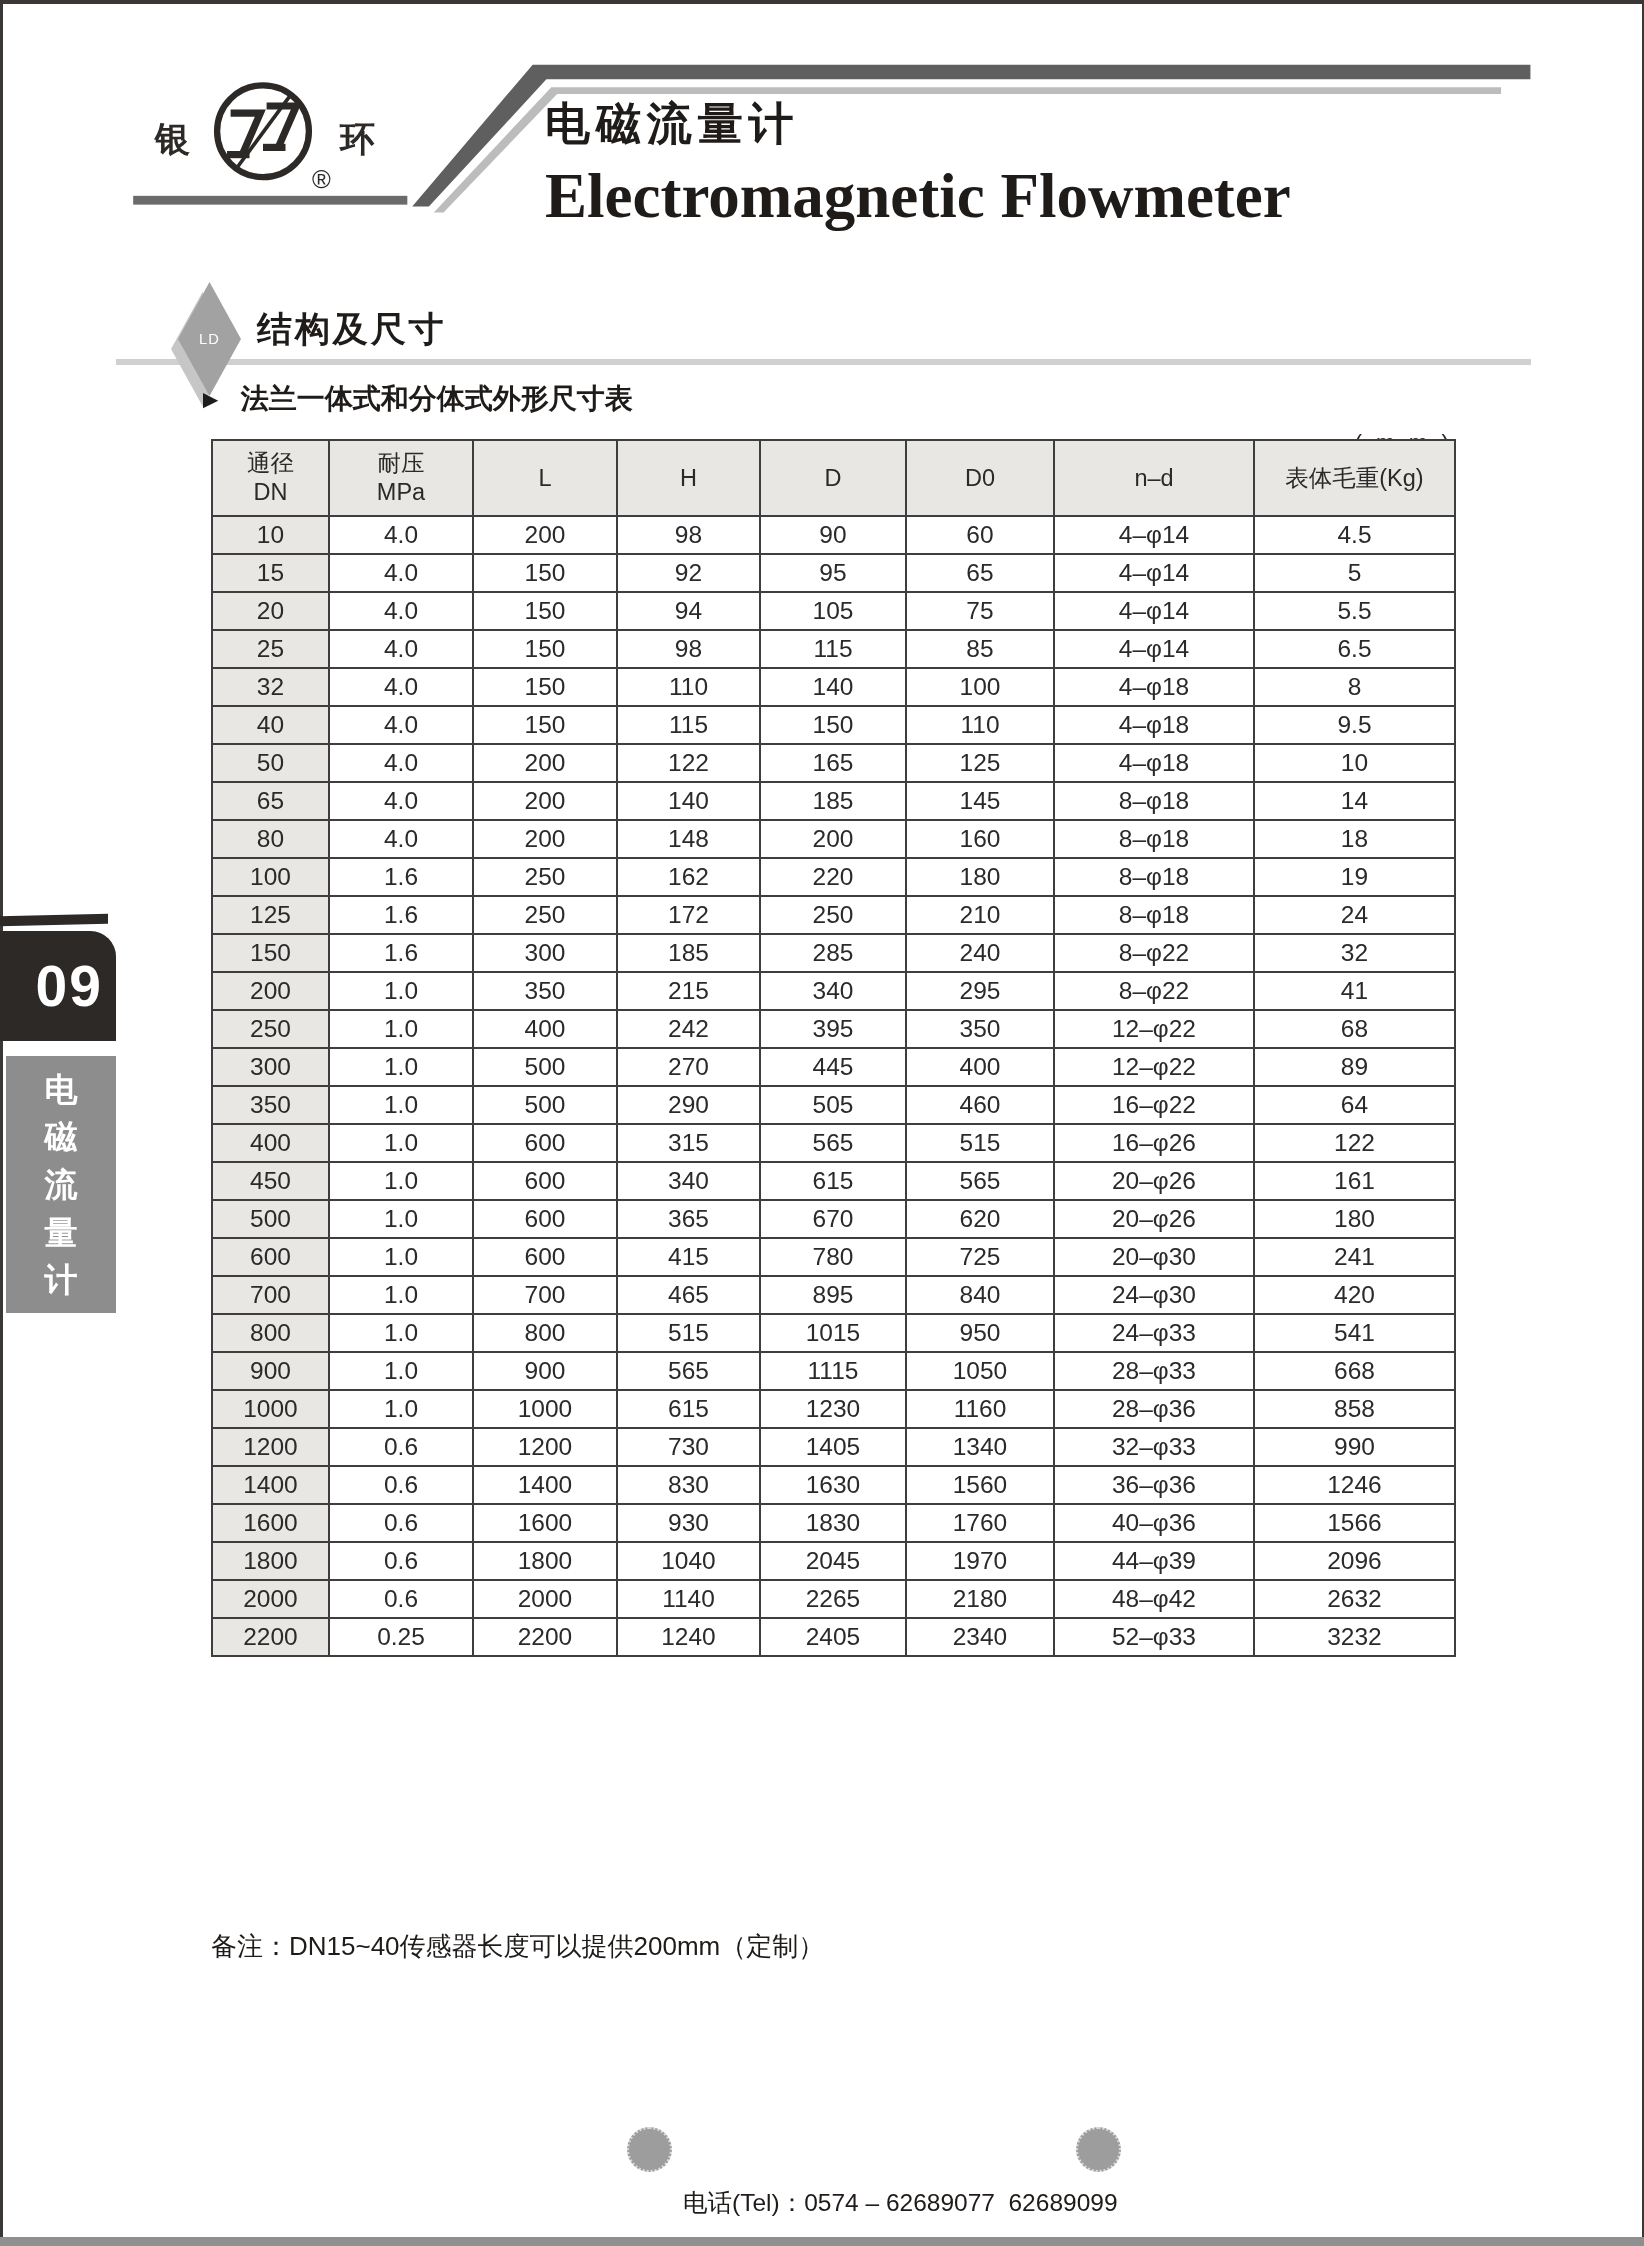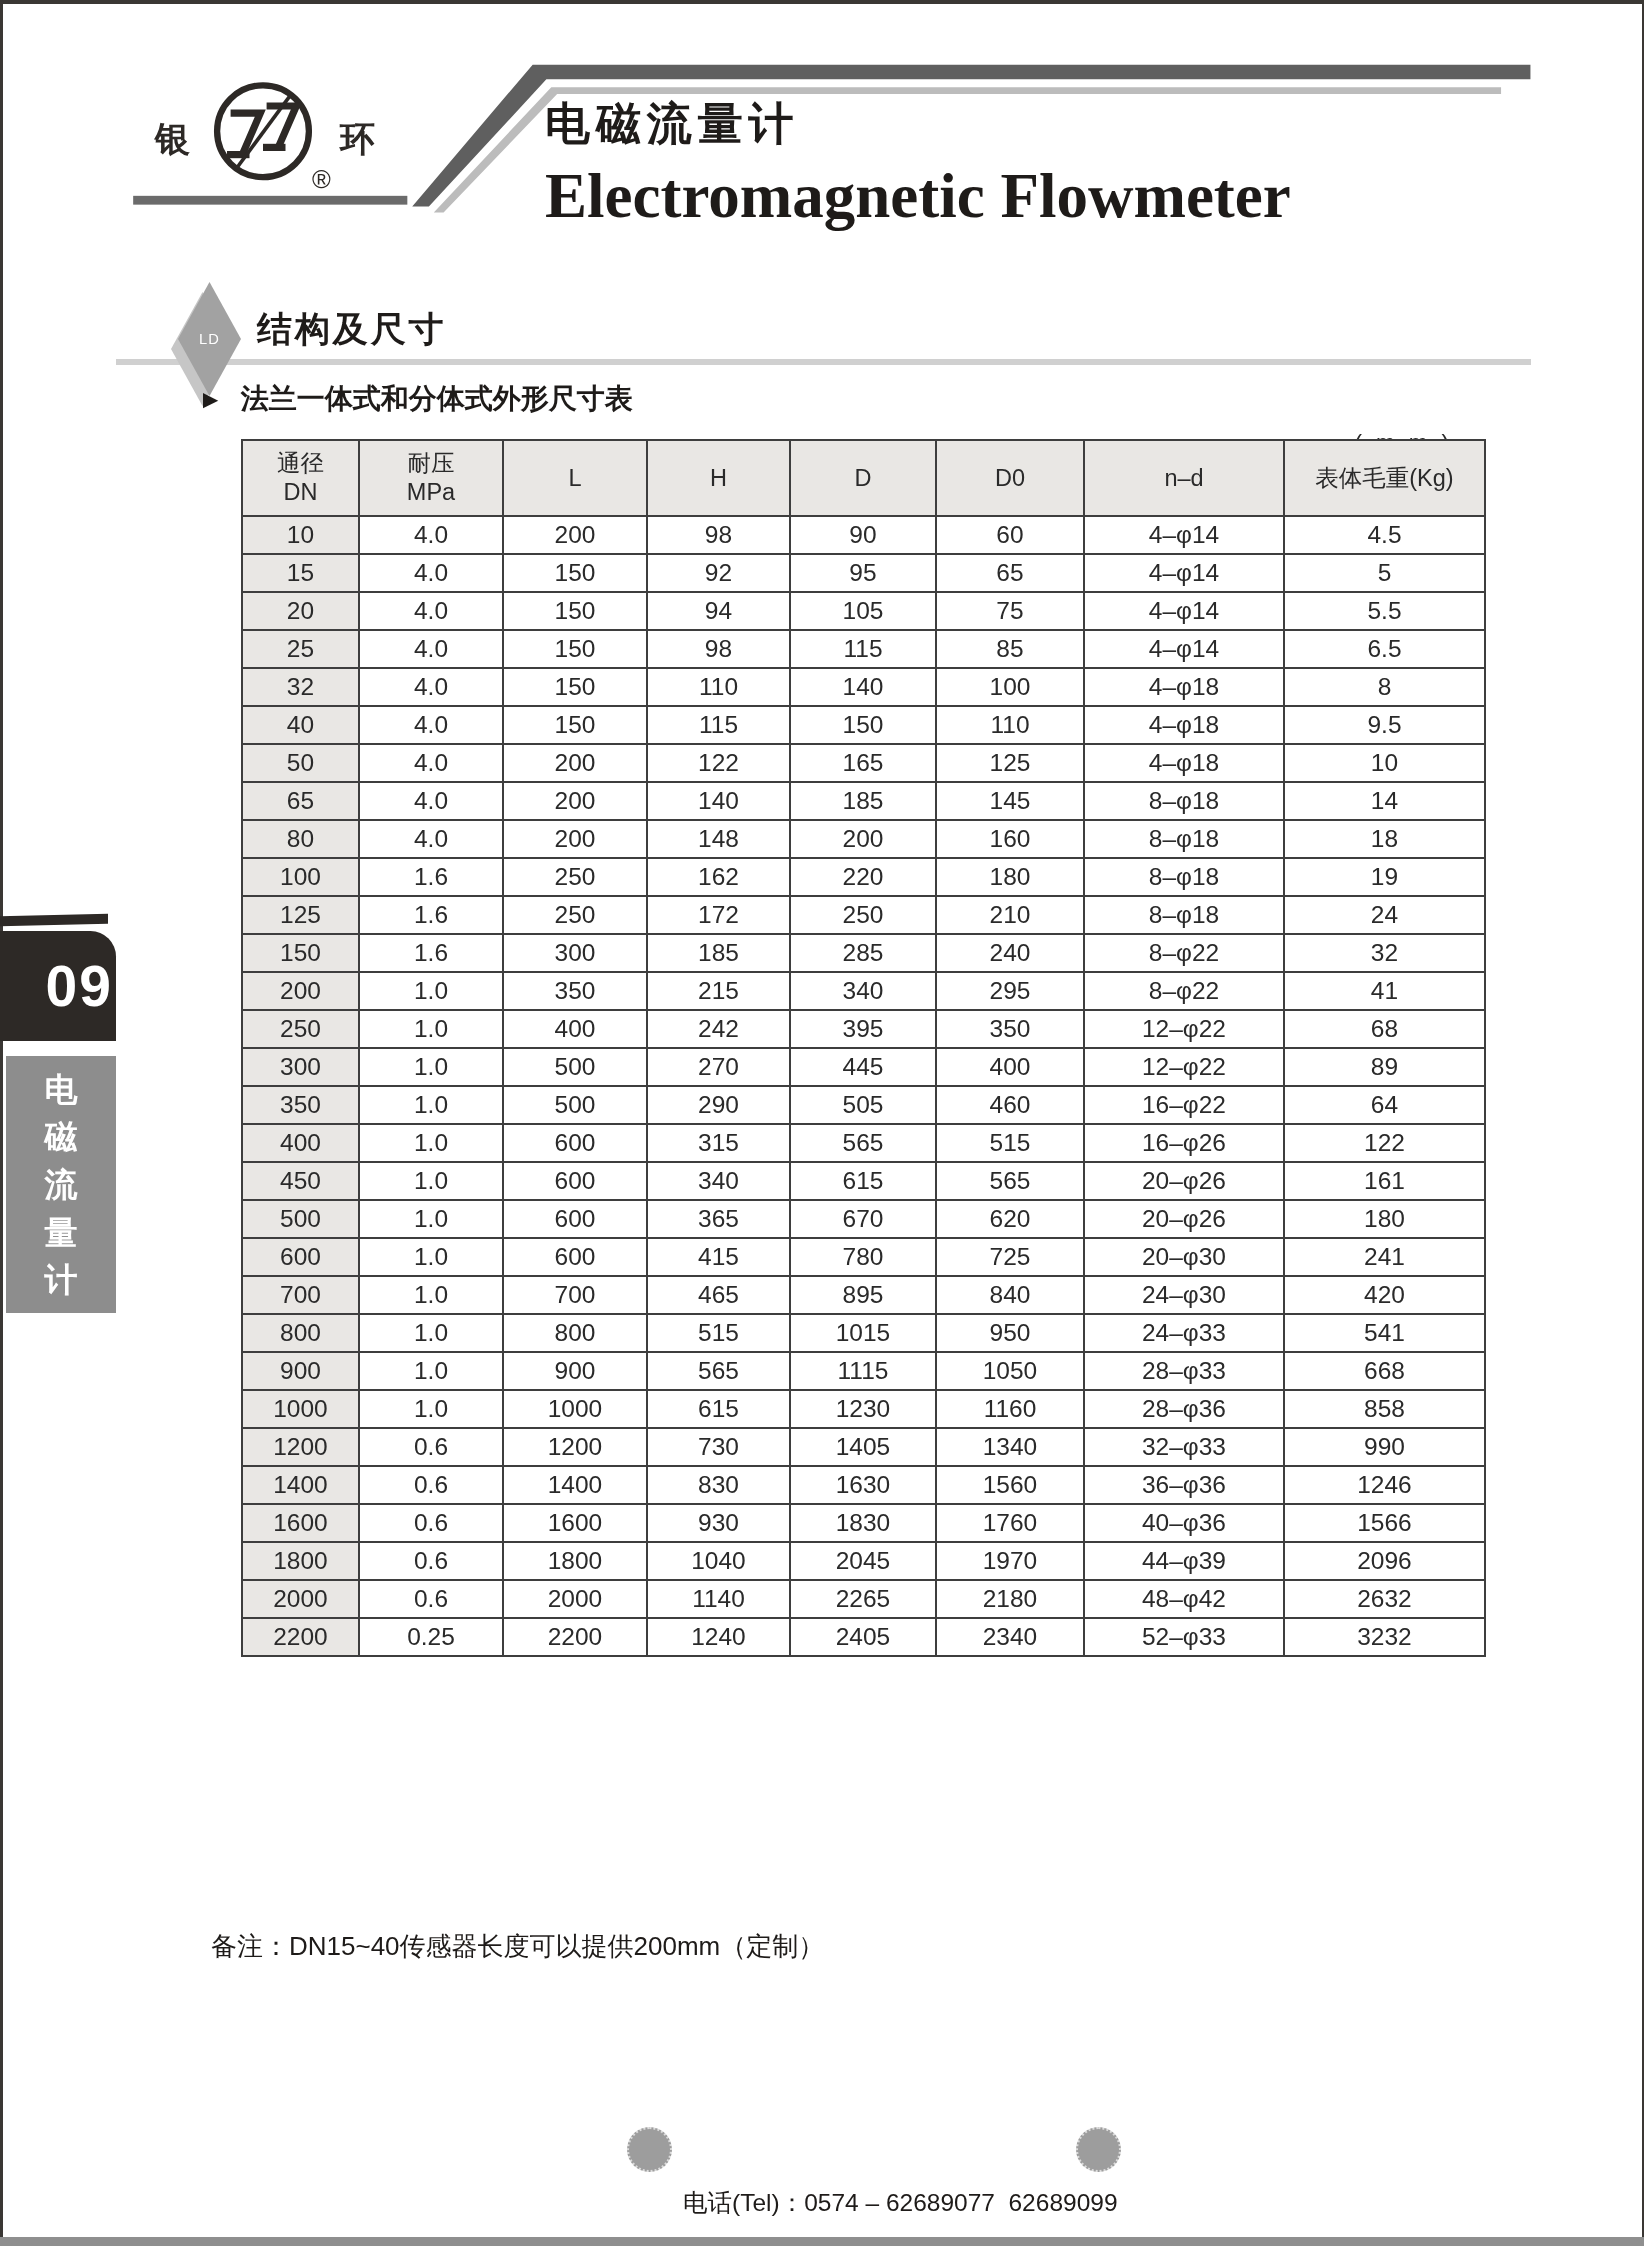--- a/index.html
+++ b/index.html
@@ -36,21 +36,21 @@
                   color:#ffffff; font-size:14.7px; letter-spacing:1px; }
   .section-rule { left:116px; top:359px; width:1415px; height:5.9px; background:#d0d0d0; }
   .section-title{ left:257px; top:306px; font-size:35px; font-weight:bold; color:#1e1b19; letter-spacing:2.9px; }
 
   .subsection { left:198px; top:380px; font-size:28px; font-weight:bold; color:#1e1b19; }
   .subsection .arrow { font-size:25.5px; margin-right:17.6px; }
   .unit-label { left:1333px; top:406px; width:120px; text-align:right;
                 font-size:22.5px; letter-spacing:3.9px; color:#2a2a2a;margin-top:24px; }
 
   
-  .dim-table-wrap { left:211px; top:439px;margin-left:30px; }
+  .dim-table-wrap { left:211px; top:439px; }
   table { border-collapse:collapse; table-layout:fixed; width:1243px; }
   th, td {
     border:2px solid #3e3e3e;
     text-align:center; vertical-align:middle;
     font-size:24.5px; color:#2a2a2a;
     overflow:hidden;
   }
   table { border:2.9px solid #3e3e3e; }
   thead tr { height:76px; }
   tbody tr { height:38px; }
@@ -63,21 +63,21 @@
   .footer-text { left:683px; top:2113px; font-size:24.5px; line-height:36px; color:#1e1b19; white-space:pre; }
   .stamp { width:45px; height:45px; border-radius:50%; background:#9d9d9d; border:2.9px dotted #dcdcdc; }
   .stamp-left  { left:627px; top:2127px; }
   .stamp-right { left:1076px; top:2127px; }
 
   
   .tab-strip { left:0; top:915px; width:108px; height:9.8px; background:#2d2926; transform:skewY(-1.2deg); }
   .tab-black { left:0; top:931px; width:116px; height:110px; background:#2d2926;
                border-radius:0 25.5px 0 0;
                display:flex; align-items:center; justify-content:flex-end; }
-  .tab-black .pagenum { color:#ffffff; font-size:57px; font-weight:bold; padding-right:3px; letter-spacing:2px; }
+  .tab-black .pagenum { color:#ffffff; font-size:57px; font-weight:bold; padding-right:13px; letter-spacing:2px; }
   .tab-gray { left:5.9px; top:1056px; width:110px; height:257px; background:#8d8d8d;
               display:flex; flex-direction:column; align-items:center; justify-content:center; gap:12.7px; }
   .tab-gray .vchar { color:#ffffff; font-size:33px; line-height:35px; font-weight:bold; }
 </style>
 </head>
 <body>
 
 <div class="abs frame-top"></div>
 <div class="abs frame-left"></div>
 <div class="abs frame-right"></div>

